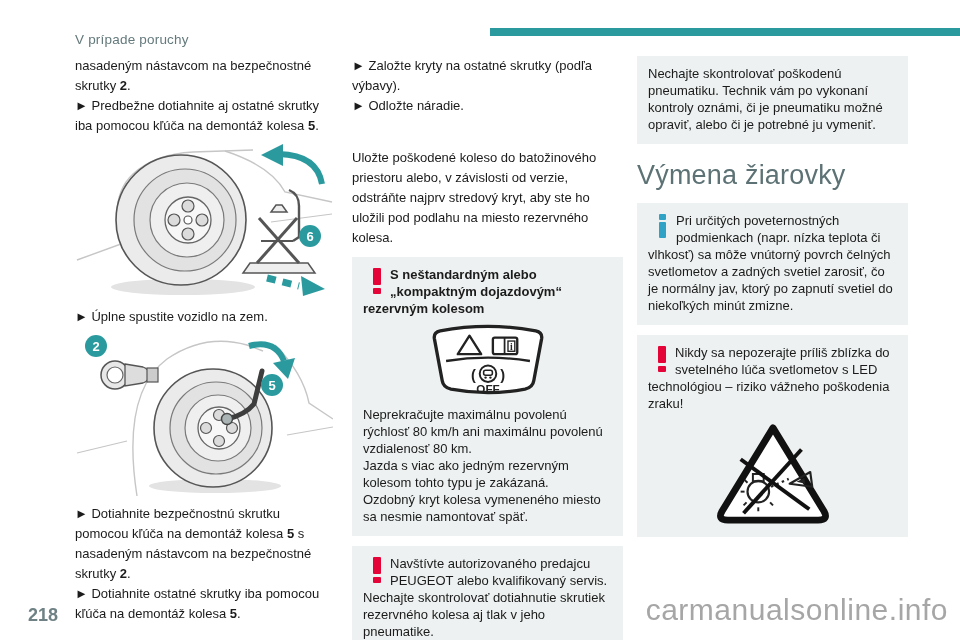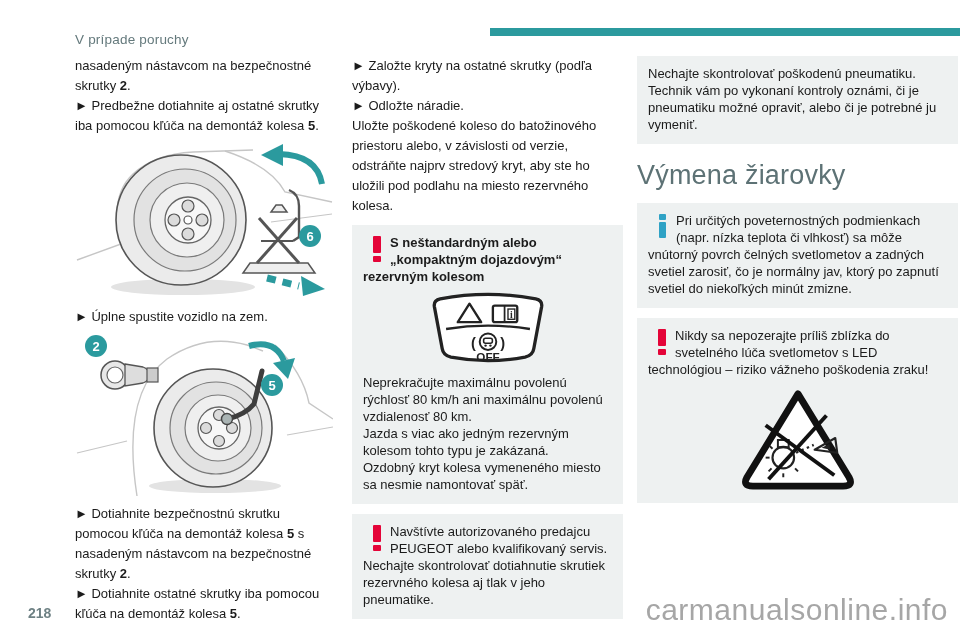--- a/index.html
+++ b/index.html
@@ -8,21 +8,21 @@
     width:960px; height:640px; position:relative; overflow:hidden;
     background:#ffffff; font-family:"Liberation Sans", sans-serif;
     color:#1b1b1b;
   }
   .running-head { position:absolute; left:75px; top:21px; font-size:13.5px; color:#64797c; letter-spacing:.2px;margin-top:11px; }
   .head-bar { position:absolute; left:490px; top:28px; width:470px; height:8px; background:#2b9a9e; }
 
   .col { position:absolute; top:56px; }
   .col1 { left:75px;  width:258px; }
   .col2 { left:352px; width:271px; }
-  .col3 { left:637px; width:321px; }
+  .col3 { left:637px; width:271px; }
 
   p.body { margin:0; font-size:13px; line-height:20px; }
   .h2 { font-size:16.5px; font-weight:bold; margin:10px 0 4px; color:#0d0d0d; }
   .h1 { font-size:27px; font-weight:normal; color:#5d7275; margin:16px 0 12px; letter-spacing:.2px; }
   b { font-weight:bold; }
 
   figure { margin:4px 0 3px; padding:0; }
 
   .note { background:#eef1f1; padding:9px 11px 11px; margin:0 0 10px; overflow:hidden; font-size:13px; line-height:17px; }
   .note p { margin:0; }
@@ -32,21 +32,21 @@
   .excl i, .info-i i { display:block; border-radius:1px; }
   .excl .bar { width:8px; height:17px; background:#e40438; margin:2px auto 0; }
   .excl .dot { width:8px; height:6px;  background:#e40438; margin:3px auto 0; }
   .info-i { float:left; width:28px; height:33px; }
   .info-i .dot { width:7px; height:6px;  background:#2fa2c5; margin:2px auto 0; }
   .info-i .bar { width:7px; height:16px; background:#2fa2c5; margin:2px auto 0; }
 
   .picto { display:block; margin:6px auto 5px; }
   .tri-picto { display:block; margin:10px auto 2px; }
 
-  .page-num { position:absolute; left:28px; top:605px; font-size:14px; font-weight:bold; color:#6e8184; }
+  .page-num { position:absolute; left:28px; top:605px; font-size:18px; font-weight:bold; color:#6e8184; }
   .watermark { position:absolute; right:12px; top:593px; font-size:30px; color:#a6a6a6; letter-spacing:.5px; }
 
   svg text.badge { font: bold 13px "Liberation Sans", sans-serif; fill:#fff; }
   svg text.off { font: bold 12px "Liberation Sans", sans-serif; fill:#222; }
   svg text.paren { font: bold 15px "Liberation Sans", sans-serif; fill:#222; }
   svg text.book-i { font: bold 10px "Liberation Serif", serif; fill:#222; }
 </style>
 </head>
 <body>
 
@@ -146,21 +146,21 @@
   </figure>
 
   <p class="body">►  Dotiahnite bezpečnostnú skrutku pomocou kľúča na demontáž kolesa <b>5</b> s nasadeným nástavcom na bezpečnostné skrutky <b>2</b>.</p>
   <p class="body">►  Dotiahnite ostatné skrutky iba pomocou kľúča na demontáž kolesa <b>5</b>.</p>
 </div>
 
 <div class="col col2">
   <p class="body">►  Založte kryty na ostatné skrutky (podľa výbavy).</p>
   <p class="body">►  Odložte náradie.</p>
 
-  <p class="body" style="margin-bottom:9px;">Uložte poškodené koleso do batožinového priestoru alebo, v závislosti od verzie, odstráňte najprv stredový kryt, aby ste ho uložili pod podlahu na miesto rezervného kolesa.</p>
+  <p class="body" style="margin-bottom:9px;margin-top:32px;">Uložte poškodené koleso do batožinového priestoru alebo, v závislosti od verzie, odstráňte najprv stredový kryt, aby ste ho uložili pod podlahu na miesto rezervného kolesa.</p>
 
   <div class="note">
     <span class="excl">
         <i class="bar"></i>
         <i class="dot"></i>
       </span>
     <p class="title">S neštandardným alebo „kompaktným dojazdovým“ rezervným kolesom</p>
     <svg class="picto" width="128" height="78" viewBox="0 0 130 80">
       <path d="M16,8 Q65,-1 114,8 Q121,9.5 120,16 L112,59 Q111,66 103,67.8 Q65,75 27,67.8 Q19,66 18,59 L10,16 Q9,9.5 16,8 Z" fill="#fff" stroke="#222" stroke-width="3.4" stroke-linejoin="round"></path>
       <path d="M22,39 Q65,32 108,39" fill="none" stroke="#222" stroke-width="2.4"></path>

